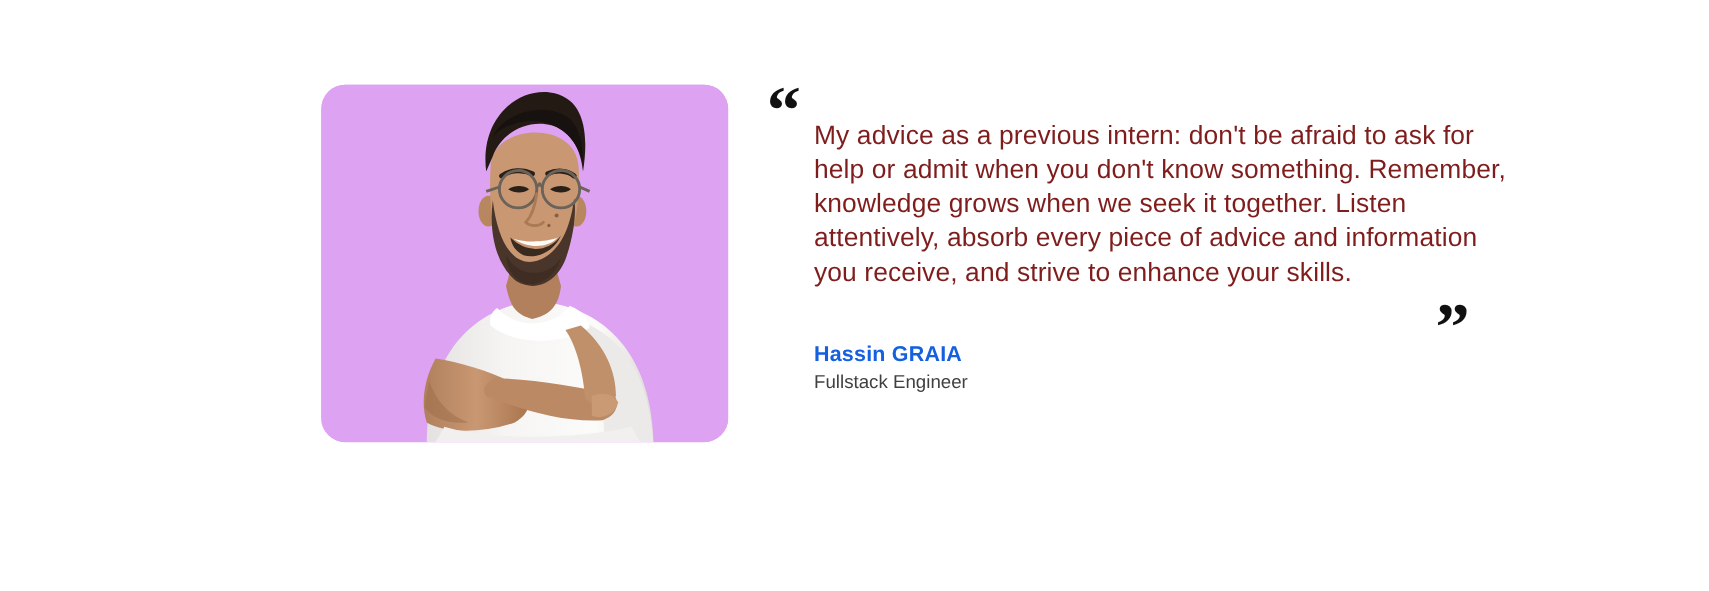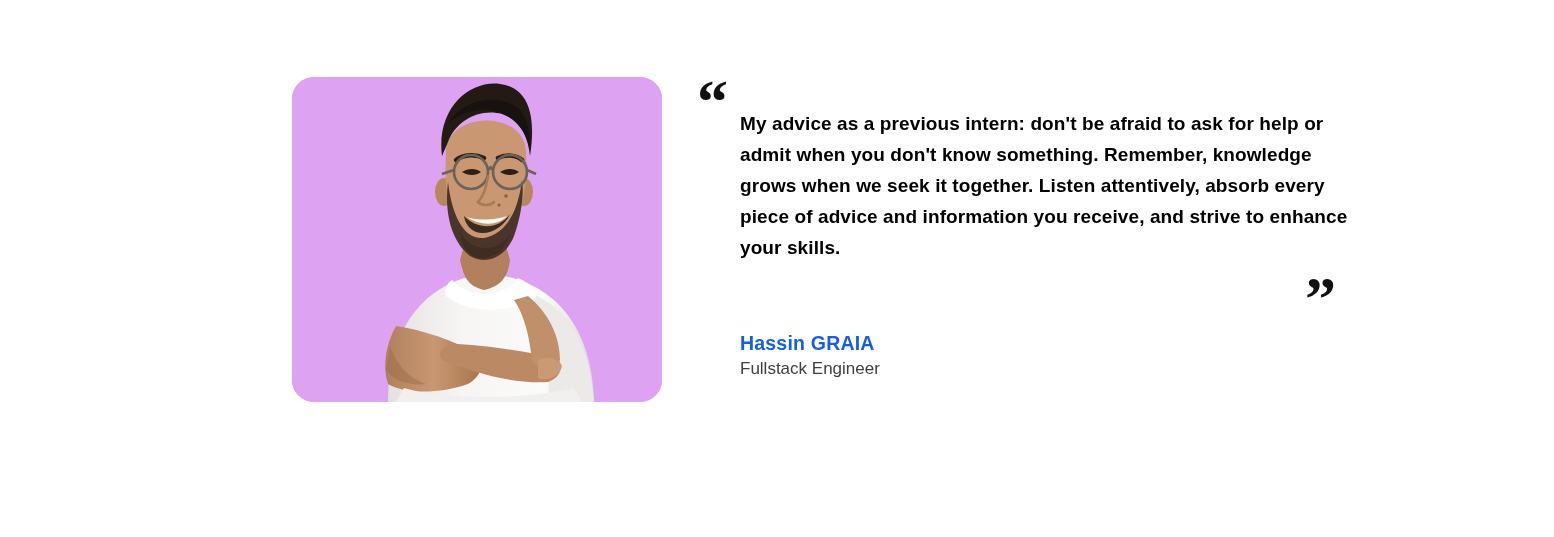--- a/index.html
+++ b/index.html
@@ -66,33 +66,32 @@
     line-height: 46px;
     color: #111111;
     letter-spacing: -2px;
   }
 
   .quote-text {
     position: absolute;
     left: 43px;
     top: 30px;
     width: 632px;
-    font-size: 19px;
+    font-size: 24px;
     line-height: 31px;
-    color: #000000;
-    font-weight: 700;
+    color: #7f1d1d;
+    font-weight: 400;
     letter-spacing: 0.1px;
   }
 
   .attribution {
     position: absolute;
     left: 43px;
     top: 232px;
     width: 520px;
-    margin-top: 21px;
   }
 
   .author-name {
     font-size: 19.5px;
     font-weight: bold;
     color: #1560e0;
     letter-spacing: 0.2px;
     line-height: 24px;
   }
 

